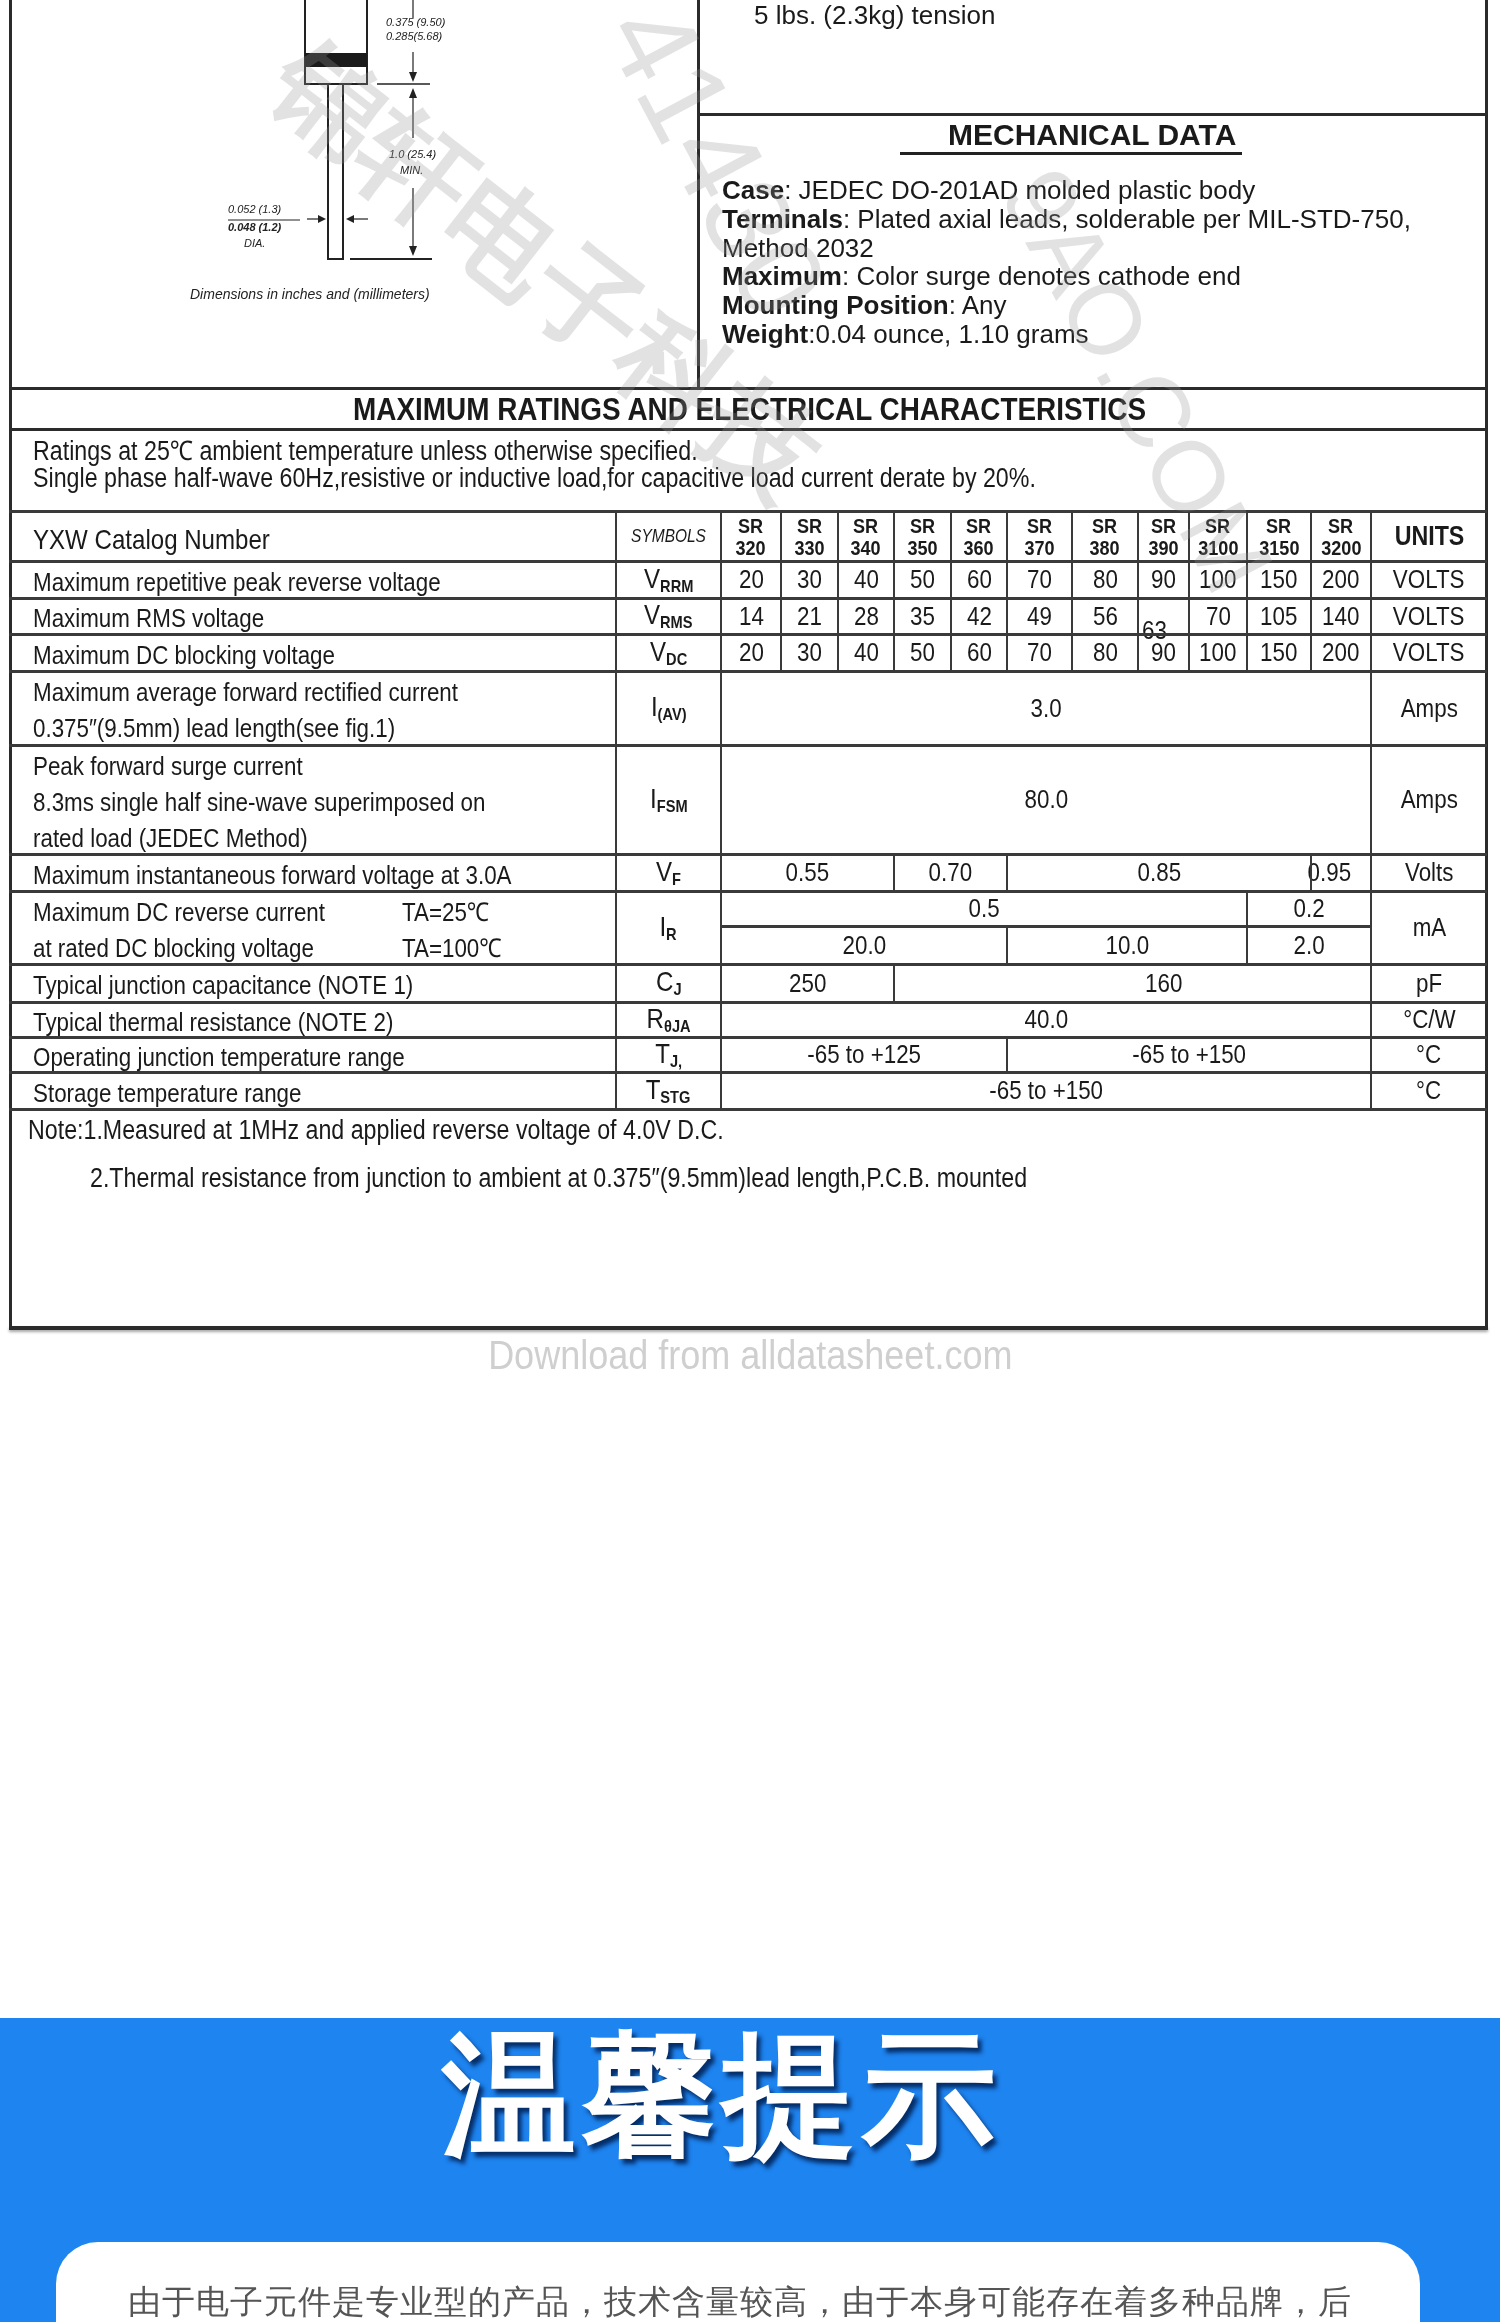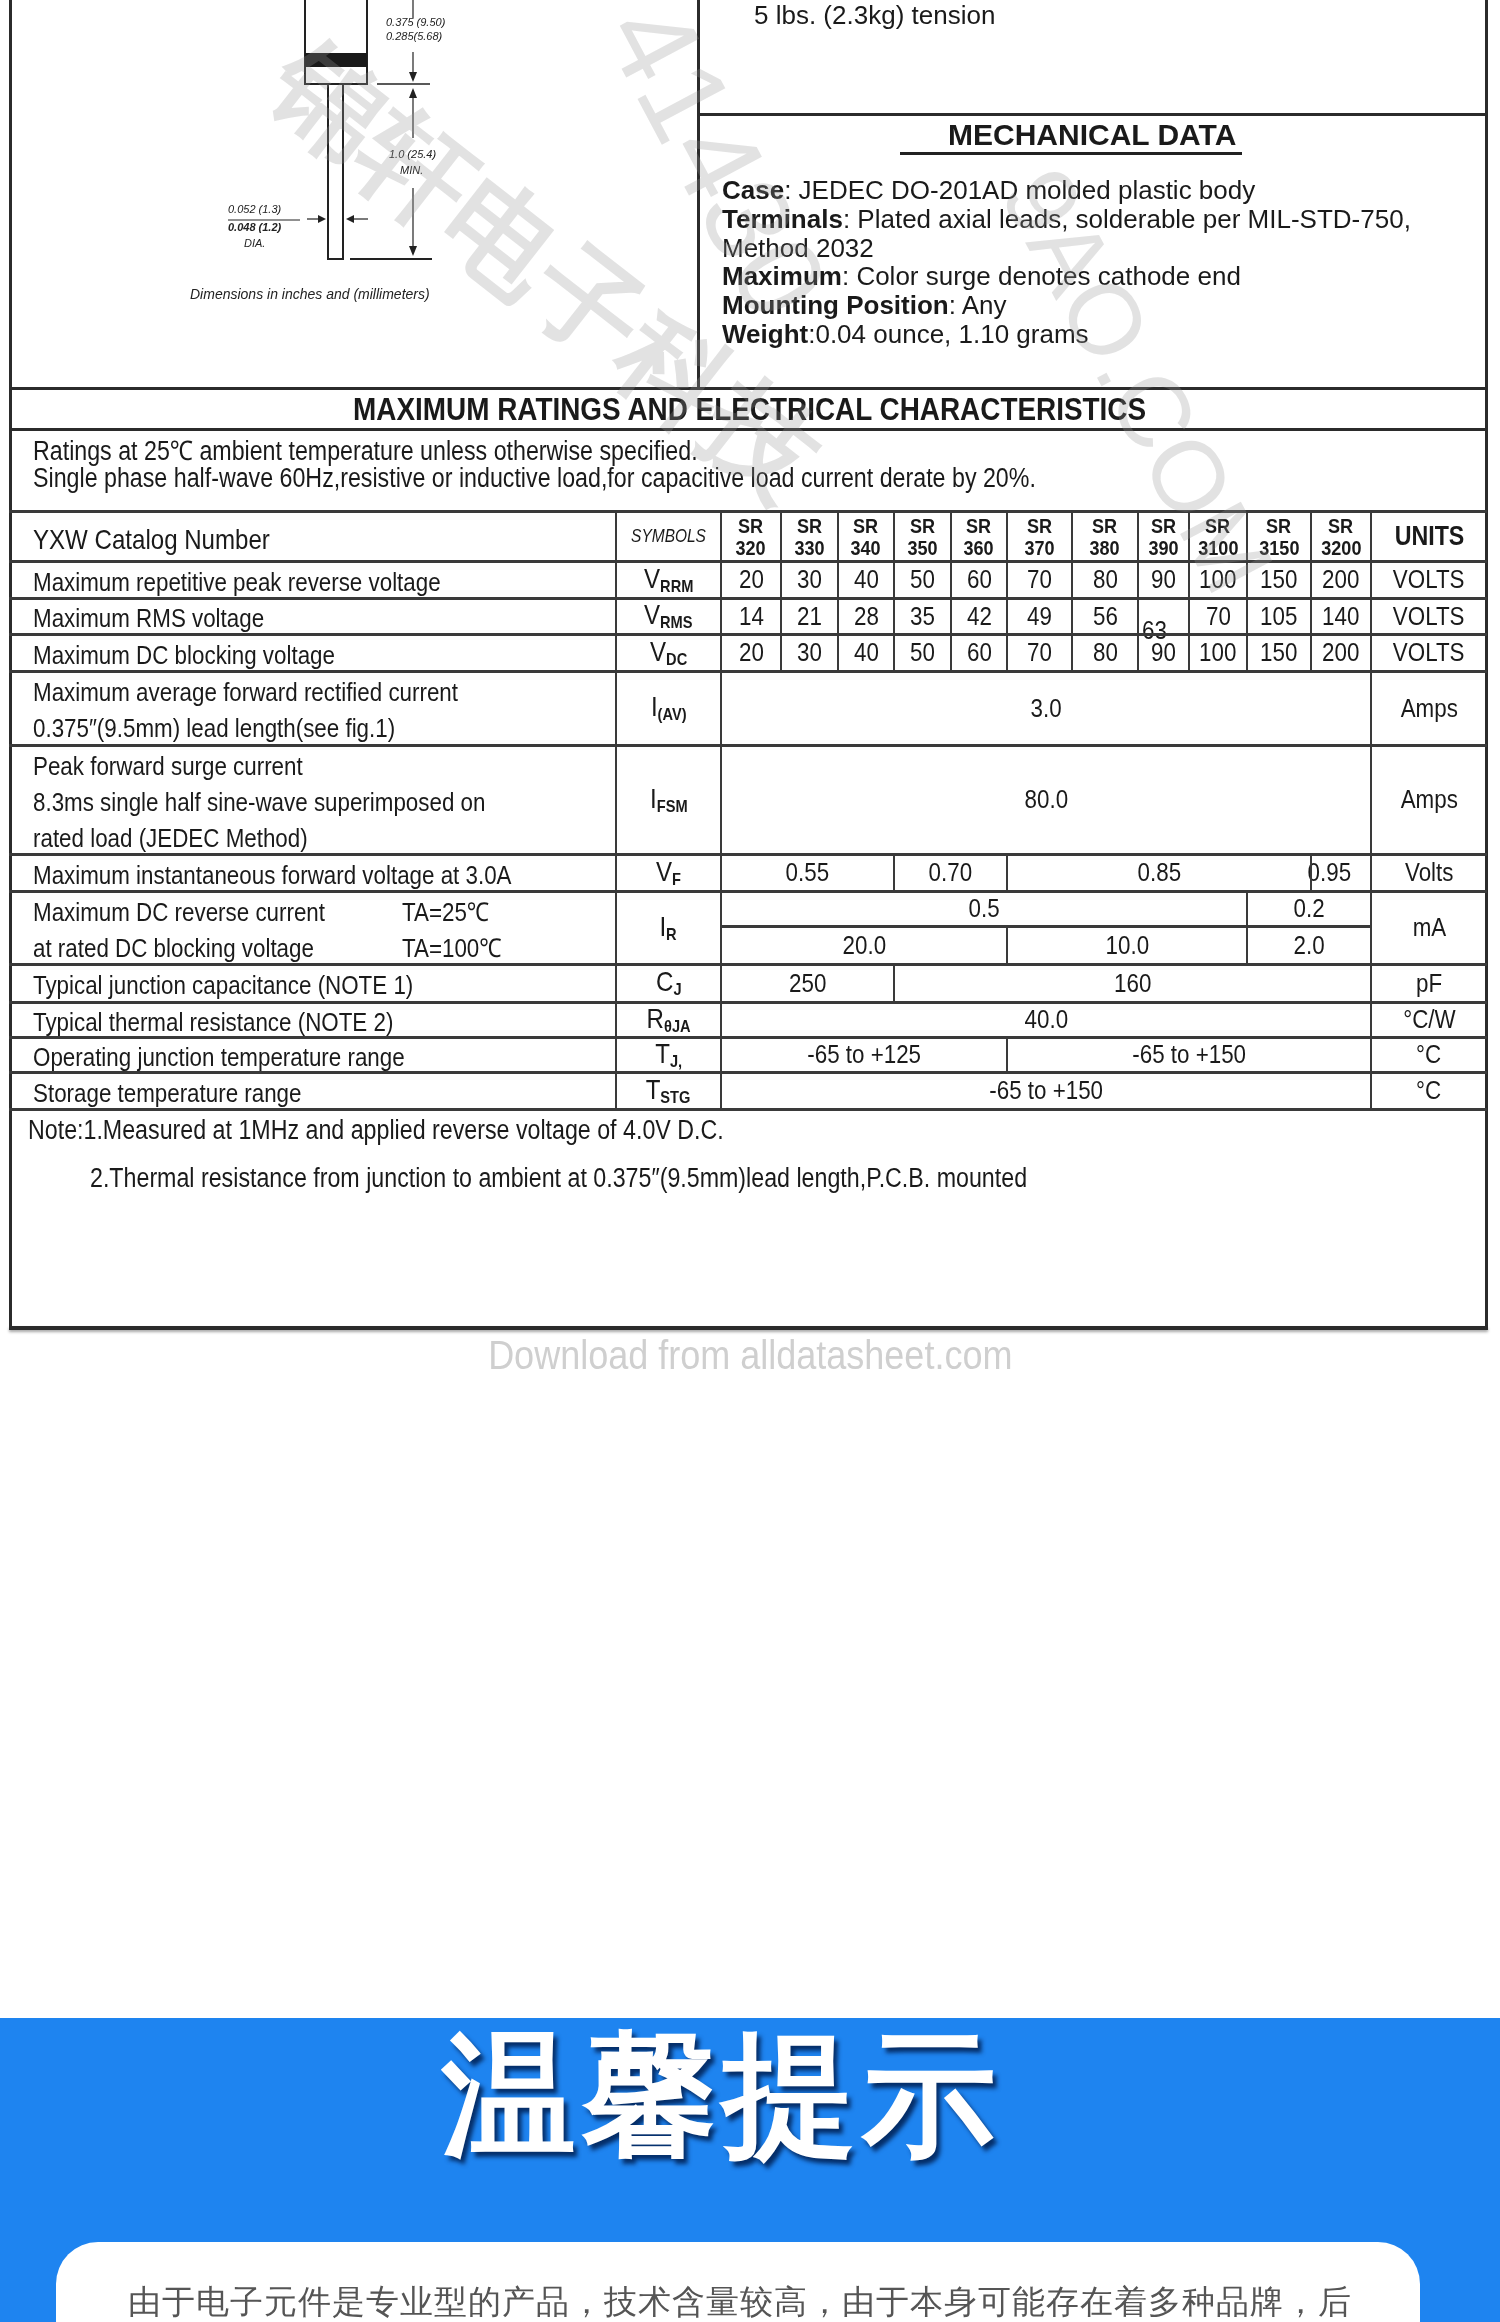--- a/index.html
+++ b/index.html
@@ -421,21 +421,21 @@
         <span class="sq">mA</span>
       </div>
       <div class="thin-h" style="left:9px;top:963px;width:1478px;height:3px;"></div>
       <div class="lbl" style="left:33px;top:970px;line-height:30px;">Typical junction capacitance (NOTE 1)</div>
       <div class="cell sym" style="left:616px;top:964px;width:105px;height:38px;">
         <span class="sq"><span>C</span><sub>J</sub></span>
       </div>
       <div class="cell" style="left:721px;top:964px;width:173px;height:38px;">
         <span class="sq">250</span>
       </div>
-      <div class="cell" style="left:894px;top:964px;width:477px;height:38px;">
+      <div class="cell" style="left:894px;top:964px;width:477px;height:38px;padding-left:31px;">
         <span class="sq">160</span>
       </div>
       <div class="thin-v" style="left:893px;top:964px;height:38px;"></div>
       <div class="cell" style="left:1371px;top:964px;width:116px;height:38px;">
         <span class="sq">pF</span>
       </div>
       <div class="thin-h" style="left:9px;top:1001px;width:1478px;height:3px;"></div>
       <div class="lbl" style="left:33px;top:1006.5px;line-height:30px;">Typical thermal resistance (NOTE 2)</div>
       <div class="cell sym" style="left:616px;top:1002px;width:105px;height:35px;">
         <span class="sq"><span>R</span><sub>θJA</sub></span>

